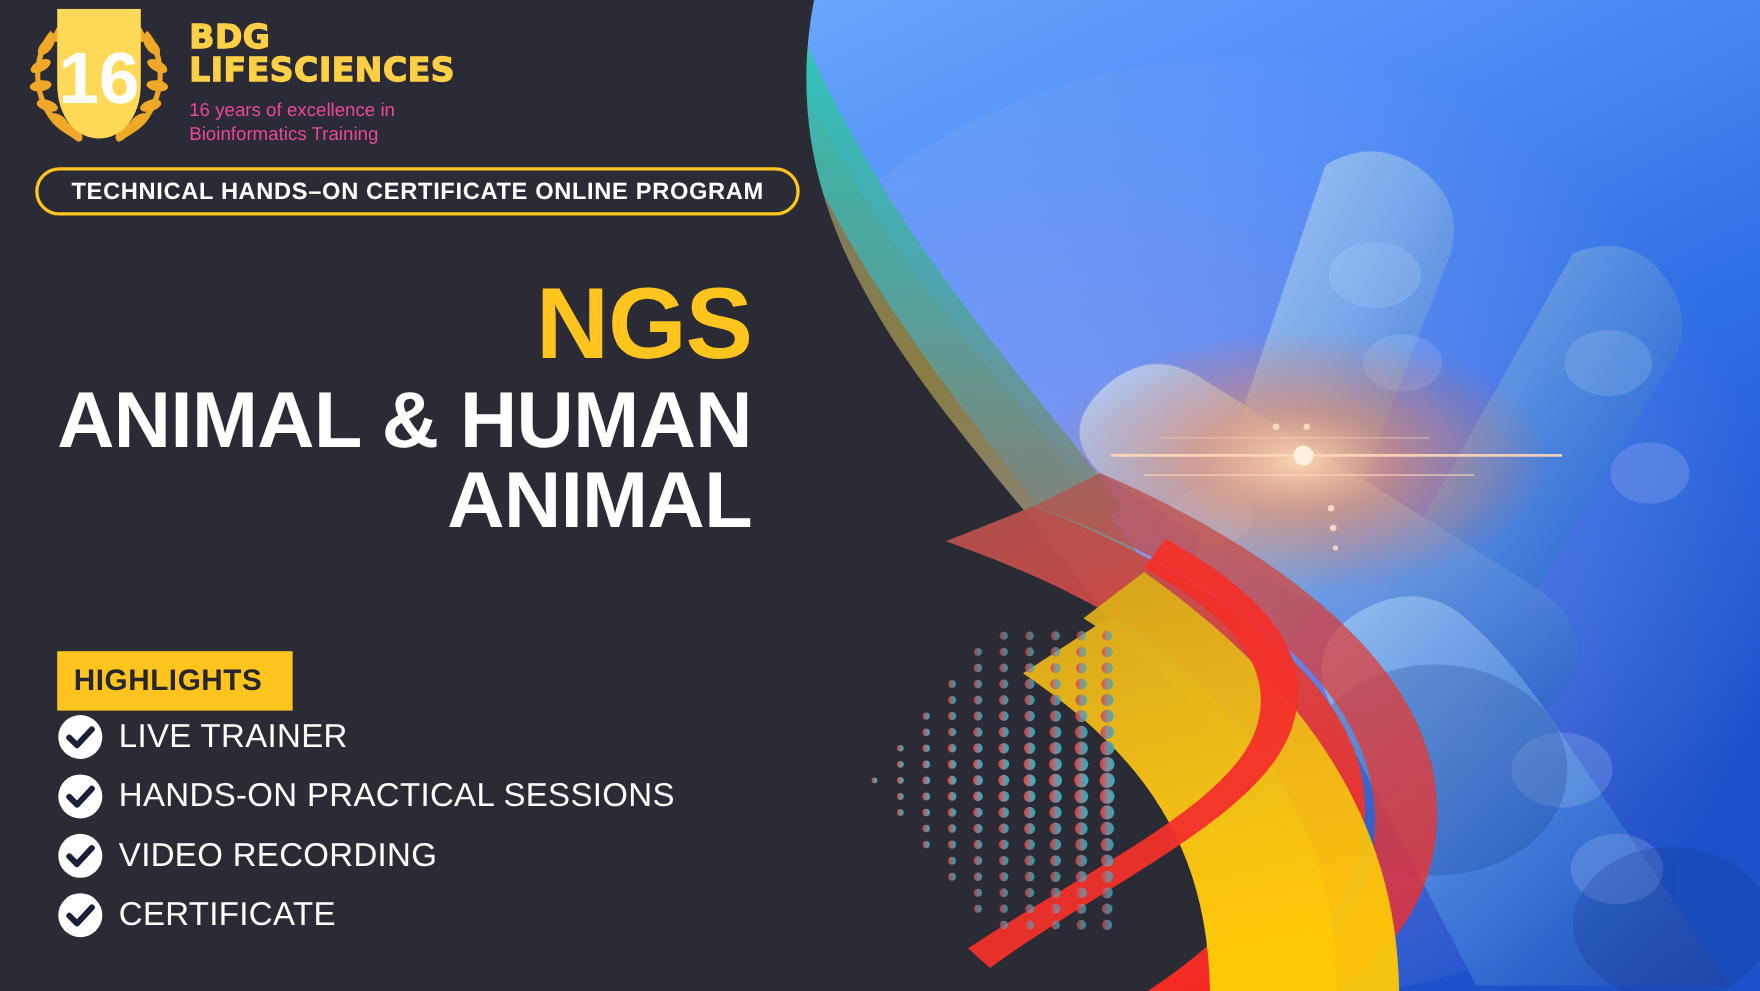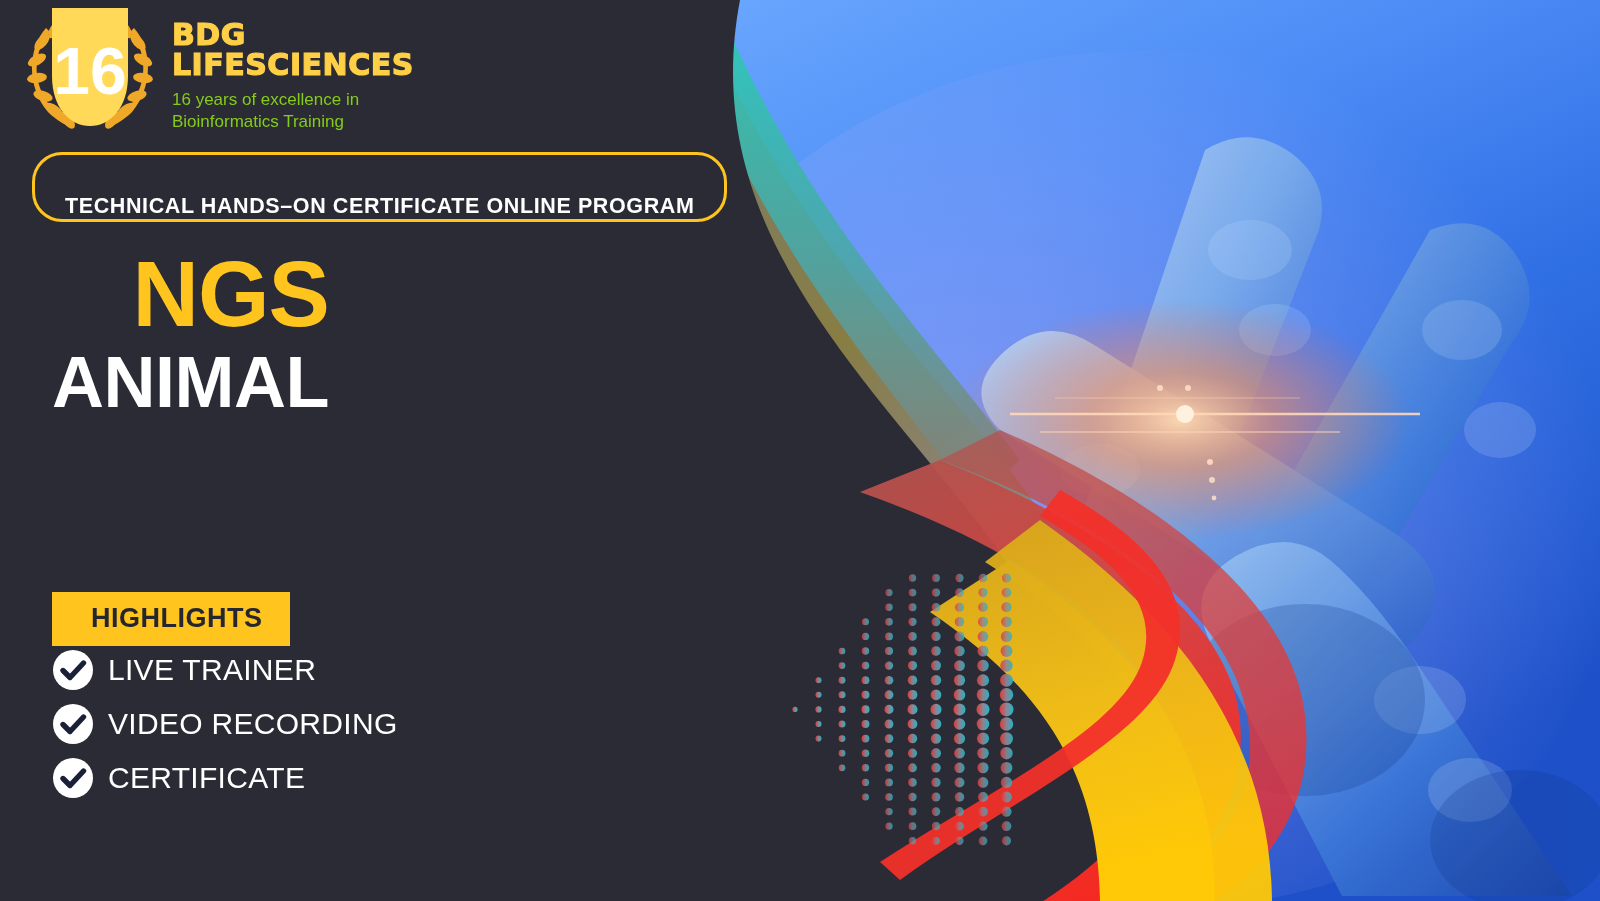--- a/index.html
+++ b/index.html
@@ -25,30 +25,30 @@
   #badge-svg { position:absolute; left:0; top:0; }
   #logo-text { margin-left:8px; padding-top:12px; }
   .brand-line {
     font-family:"DejaVu Sans", sans-serif;
     font-weight:bold; color:#FFCF45; letter-spacing:0.5px;
     font-size:30px; line-height:1.0; text-transform:uppercase;
     -webkit-text-stroke:1.2px #FFCF45;
   }
   .brand-line.l2 { font-size:30px; }
   .tagline {
-    color:#84cc16; font-size:17px; line-height:1.32; margin-top:9px;
+    color:#ec4899; font-size:17px; line-height:1.32; margin-top:9px;
     font-family:"Liberation Sans", sans-serif;
   }
 
   
   #program-pill {
     position:absolute; left:32px; top:152px;
-    height:70px; padding:0 30px;
+    height:44px; padding:0 30px;
     border:3px solid #FFC41D; border-radius:30px;
-    display:flex; align-items:flex-end;
+    display:flex; align-items:center;
   }
   #program-pill .pill-text {
     color:#ffffff; font-size:21.5px; font-weight:bold;
     letter-spacing:0.6px; white-space:nowrap;
     font-family:"Liberation Sans", sans-serif;
   }
 
   
   #headline { position:absolute; left:52px; top:252px;text-align:right; }
   #ngs {
@@ -60,21 +60,21 @@
     letter-spacing:-0.5px; margin-top:8px;
     font-family:"Liberation Sans", sans-serif; max-width:640px;
   }
   #subject .l2 { display:block; }
 
   
   #highlights { position:absolute; left:52px; top:592px; }
   #highlights-badge {
     display:inline-block; background:#FFC41D; color:#26262f;
     font-size:27px; font-weight:bold; letter-spacing:0.5px;
-    padding:11px 27px 12px 39px;
+    padding:11px 27px 12px 15px;
   }
   #highlight-list { margin-top:3px; }
   .hl-item { display:flex; align-items:center; margin-bottom:12px; }
   .check-icon { flex:0 0 auto; width:42px; height:42px; margin-right:14px; }
   .hl-label {
     color:#ffffff; font-size:30px; letter-spacing:0.3px;
     font-family:"Liberation Sans", sans-serif; white-space:nowrap;
   }
 </style>
 </head>
@@ -393,20 +393,21 @@
       </div>
     </div>
 
     <div id="program-pill">
       <span class="pill-text">TECHNICAL HANDS–ON CERTIFICATE ONLINE PROGRAM</span>
     </div>
 
     <div id="headline">
       <div id="ngs">NGS</div>
       <div id="subject">
+        <span class="l1">ANIMAL &amp; HUMAN</span>
         <span class="l2">ANIMAL</span>
       </div>
     </div>
 
     <div id="highlights">
       <div id="highlights-badge">HIGHLIGHTS</div>
       <div id="highlight-list">
   <div class="hl-item">
 
   <span class="check-icon">
@@ -416,20 +417,29 @@
     </svg></span>
     <span class="hl-label">LIVE TRAINER</span>
   </div>
   <div class="hl-item">
 
   <span class="check-icon">
     <svg viewBox="0 0 42 42" width="42" height="42">
       <circle cx="21" cy="21" r="20" fill="#FFFFFF"></circle>
       <path d="M11 21.5 L18 28.5 L31.5 14" stroke="#1A2038" stroke-width="5.4" fill="none" stroke-linecap="round" stroke-linejoin="round"></path>
     </svg></span>
+    <span class="hl-label">HANDS-ON PRACTICAL SESSIONS</span>
+  </div>
+  <div class="hl-item">
+
+  <span class="check-icon">
+    <svg viewBox="0 0 42 42" width="42" height="42">
+      <circle cx="21" cy="21" r="20" fill="#FFFFFF"></circle>
+      <path d="M11 21.5 L18 28.5 L31.5 14" stroke="#1A2038" stroke-width="5.4" fill="none" stroke-linecap="round" stroke-linejoin="round"></path>
+    </svg></span>
     <span class="hl-label">VIDEO RECORDING</span>
   </div>
   <div class="hl-item">
 
   <span class="check-icon">
     <svg viewBox="0 0 42 42" width="42" height="42">
       <circle cx="21" cy="21" r="20" fill="#FFFFFF"></circle>
       <path d="M11 21.5 L18 28.5 L31.5 14" stroke="#1A2038" stroke-width="5.4" fill="none" stroke-linecap="round" stroke-linejoin="round"></path>
     </svg></span>
     <span class="hl-label">CERTIFICATE</span>

